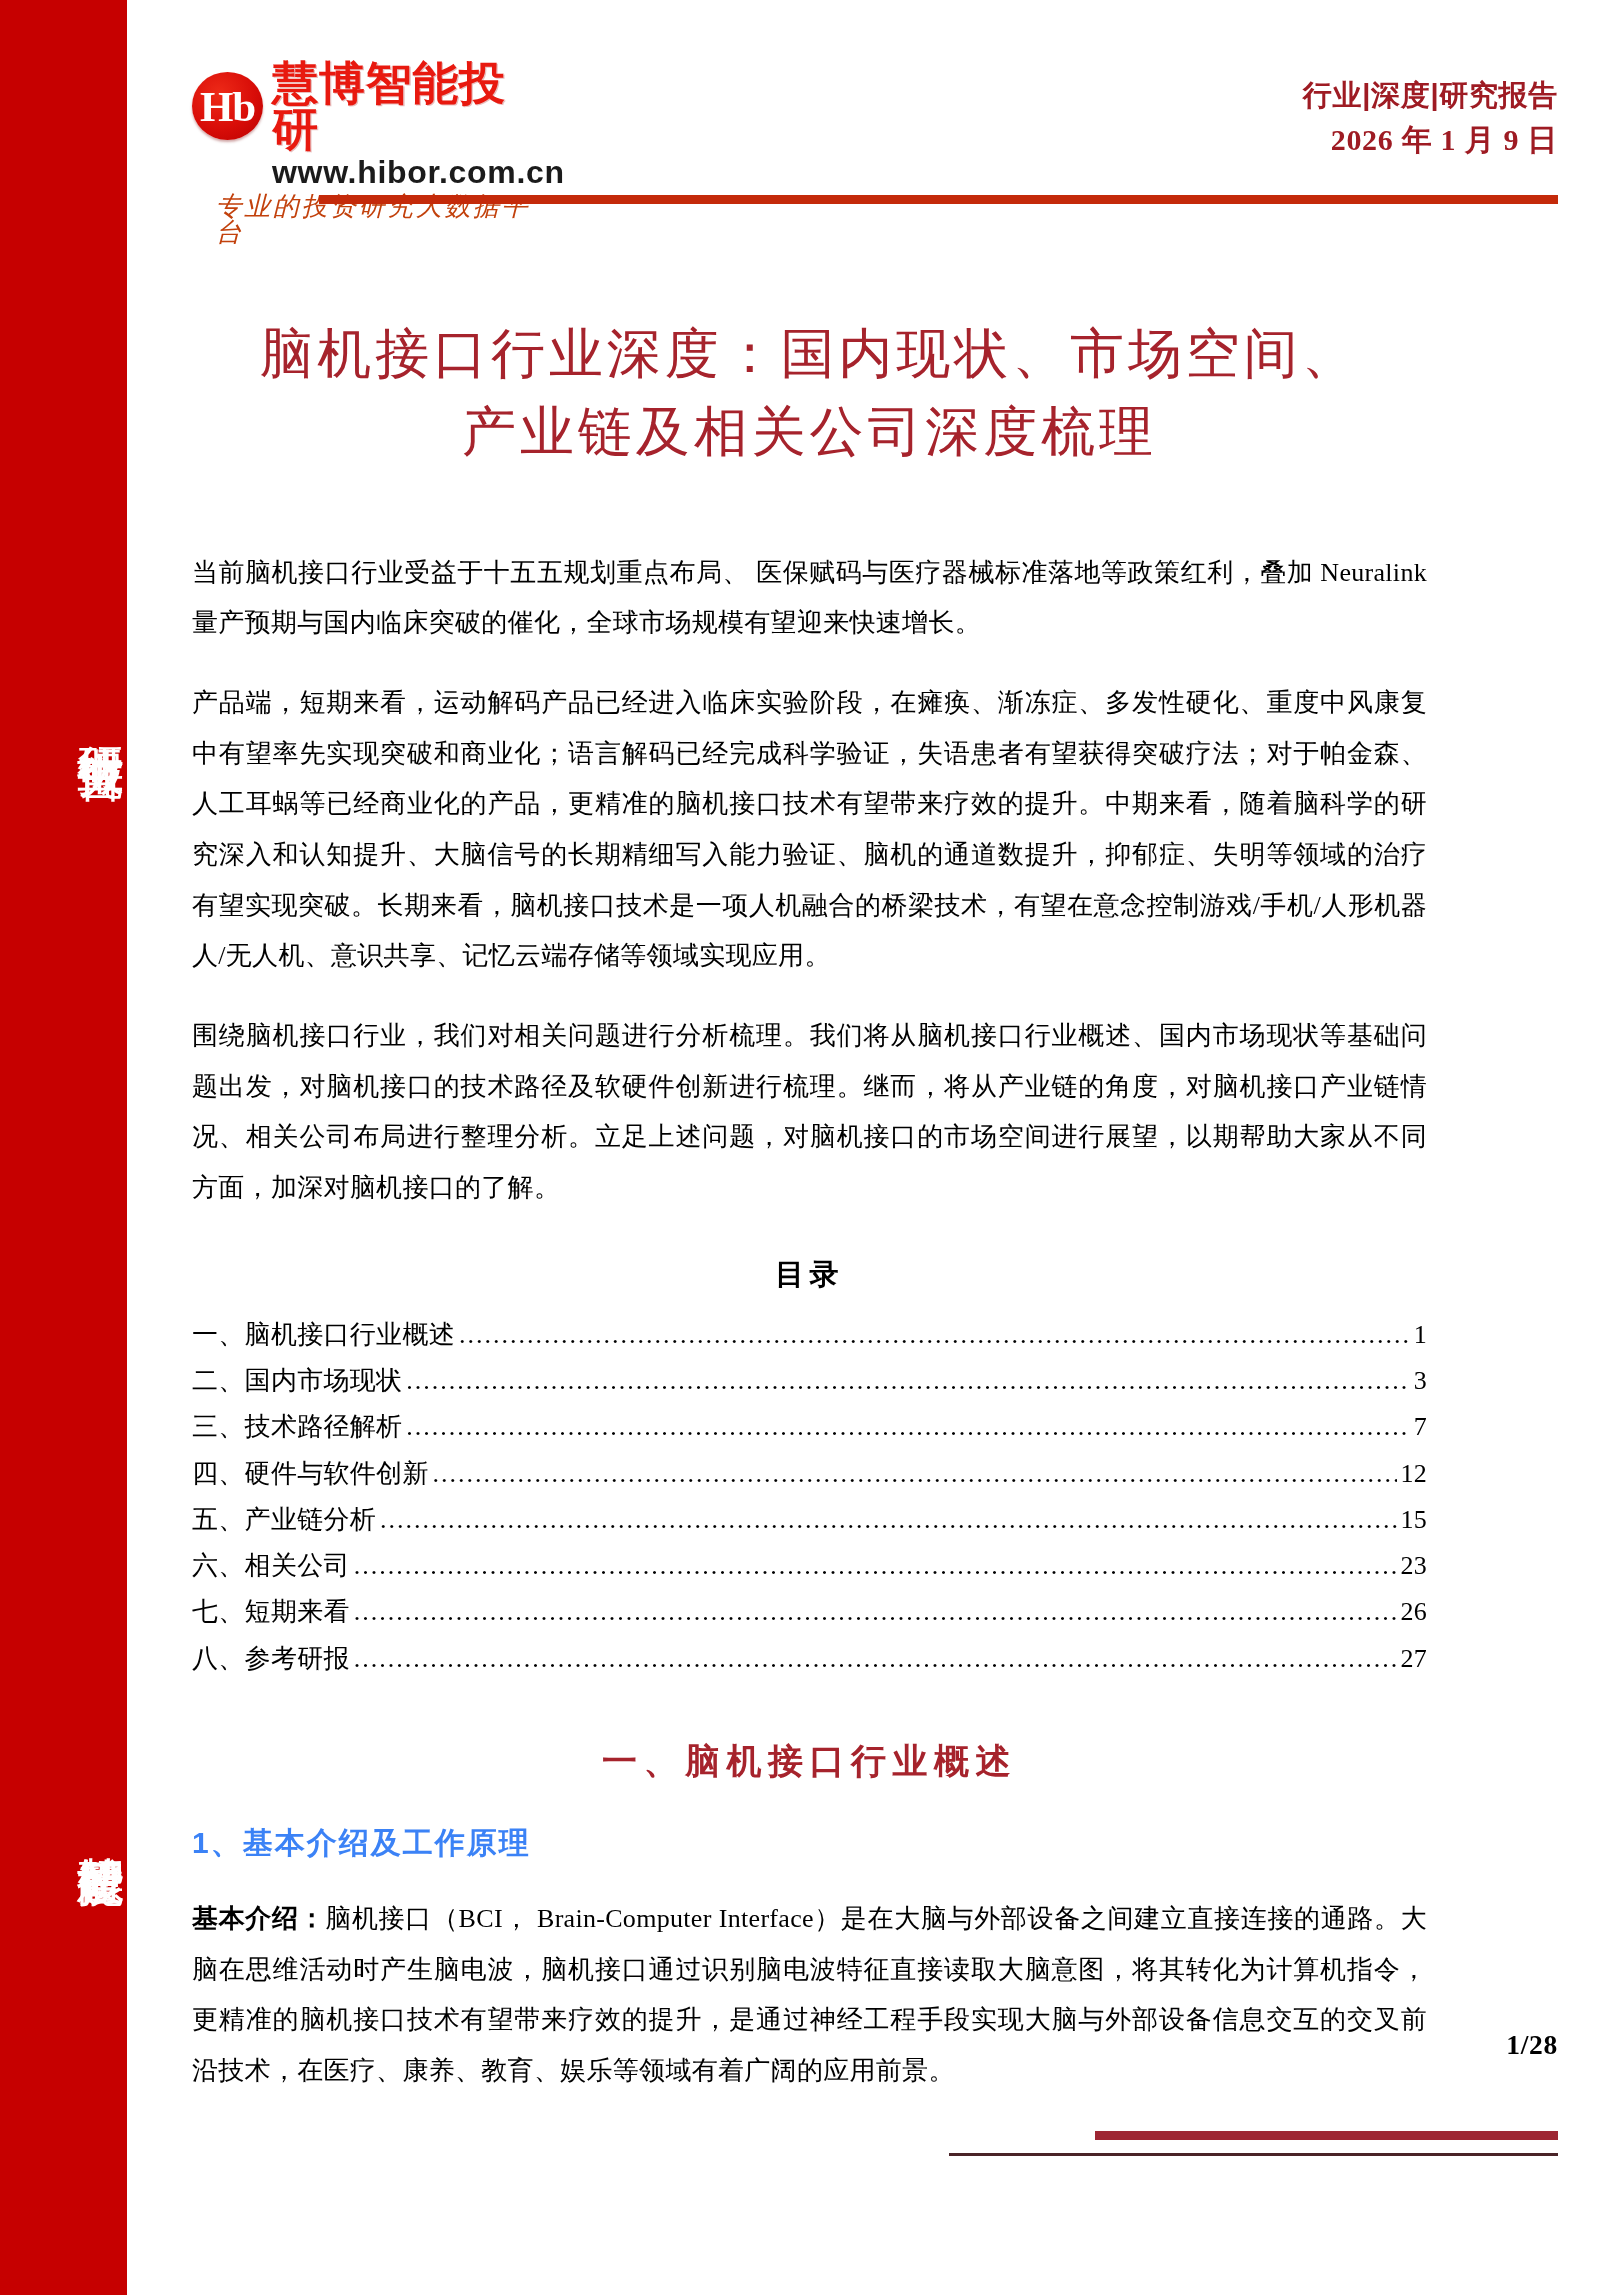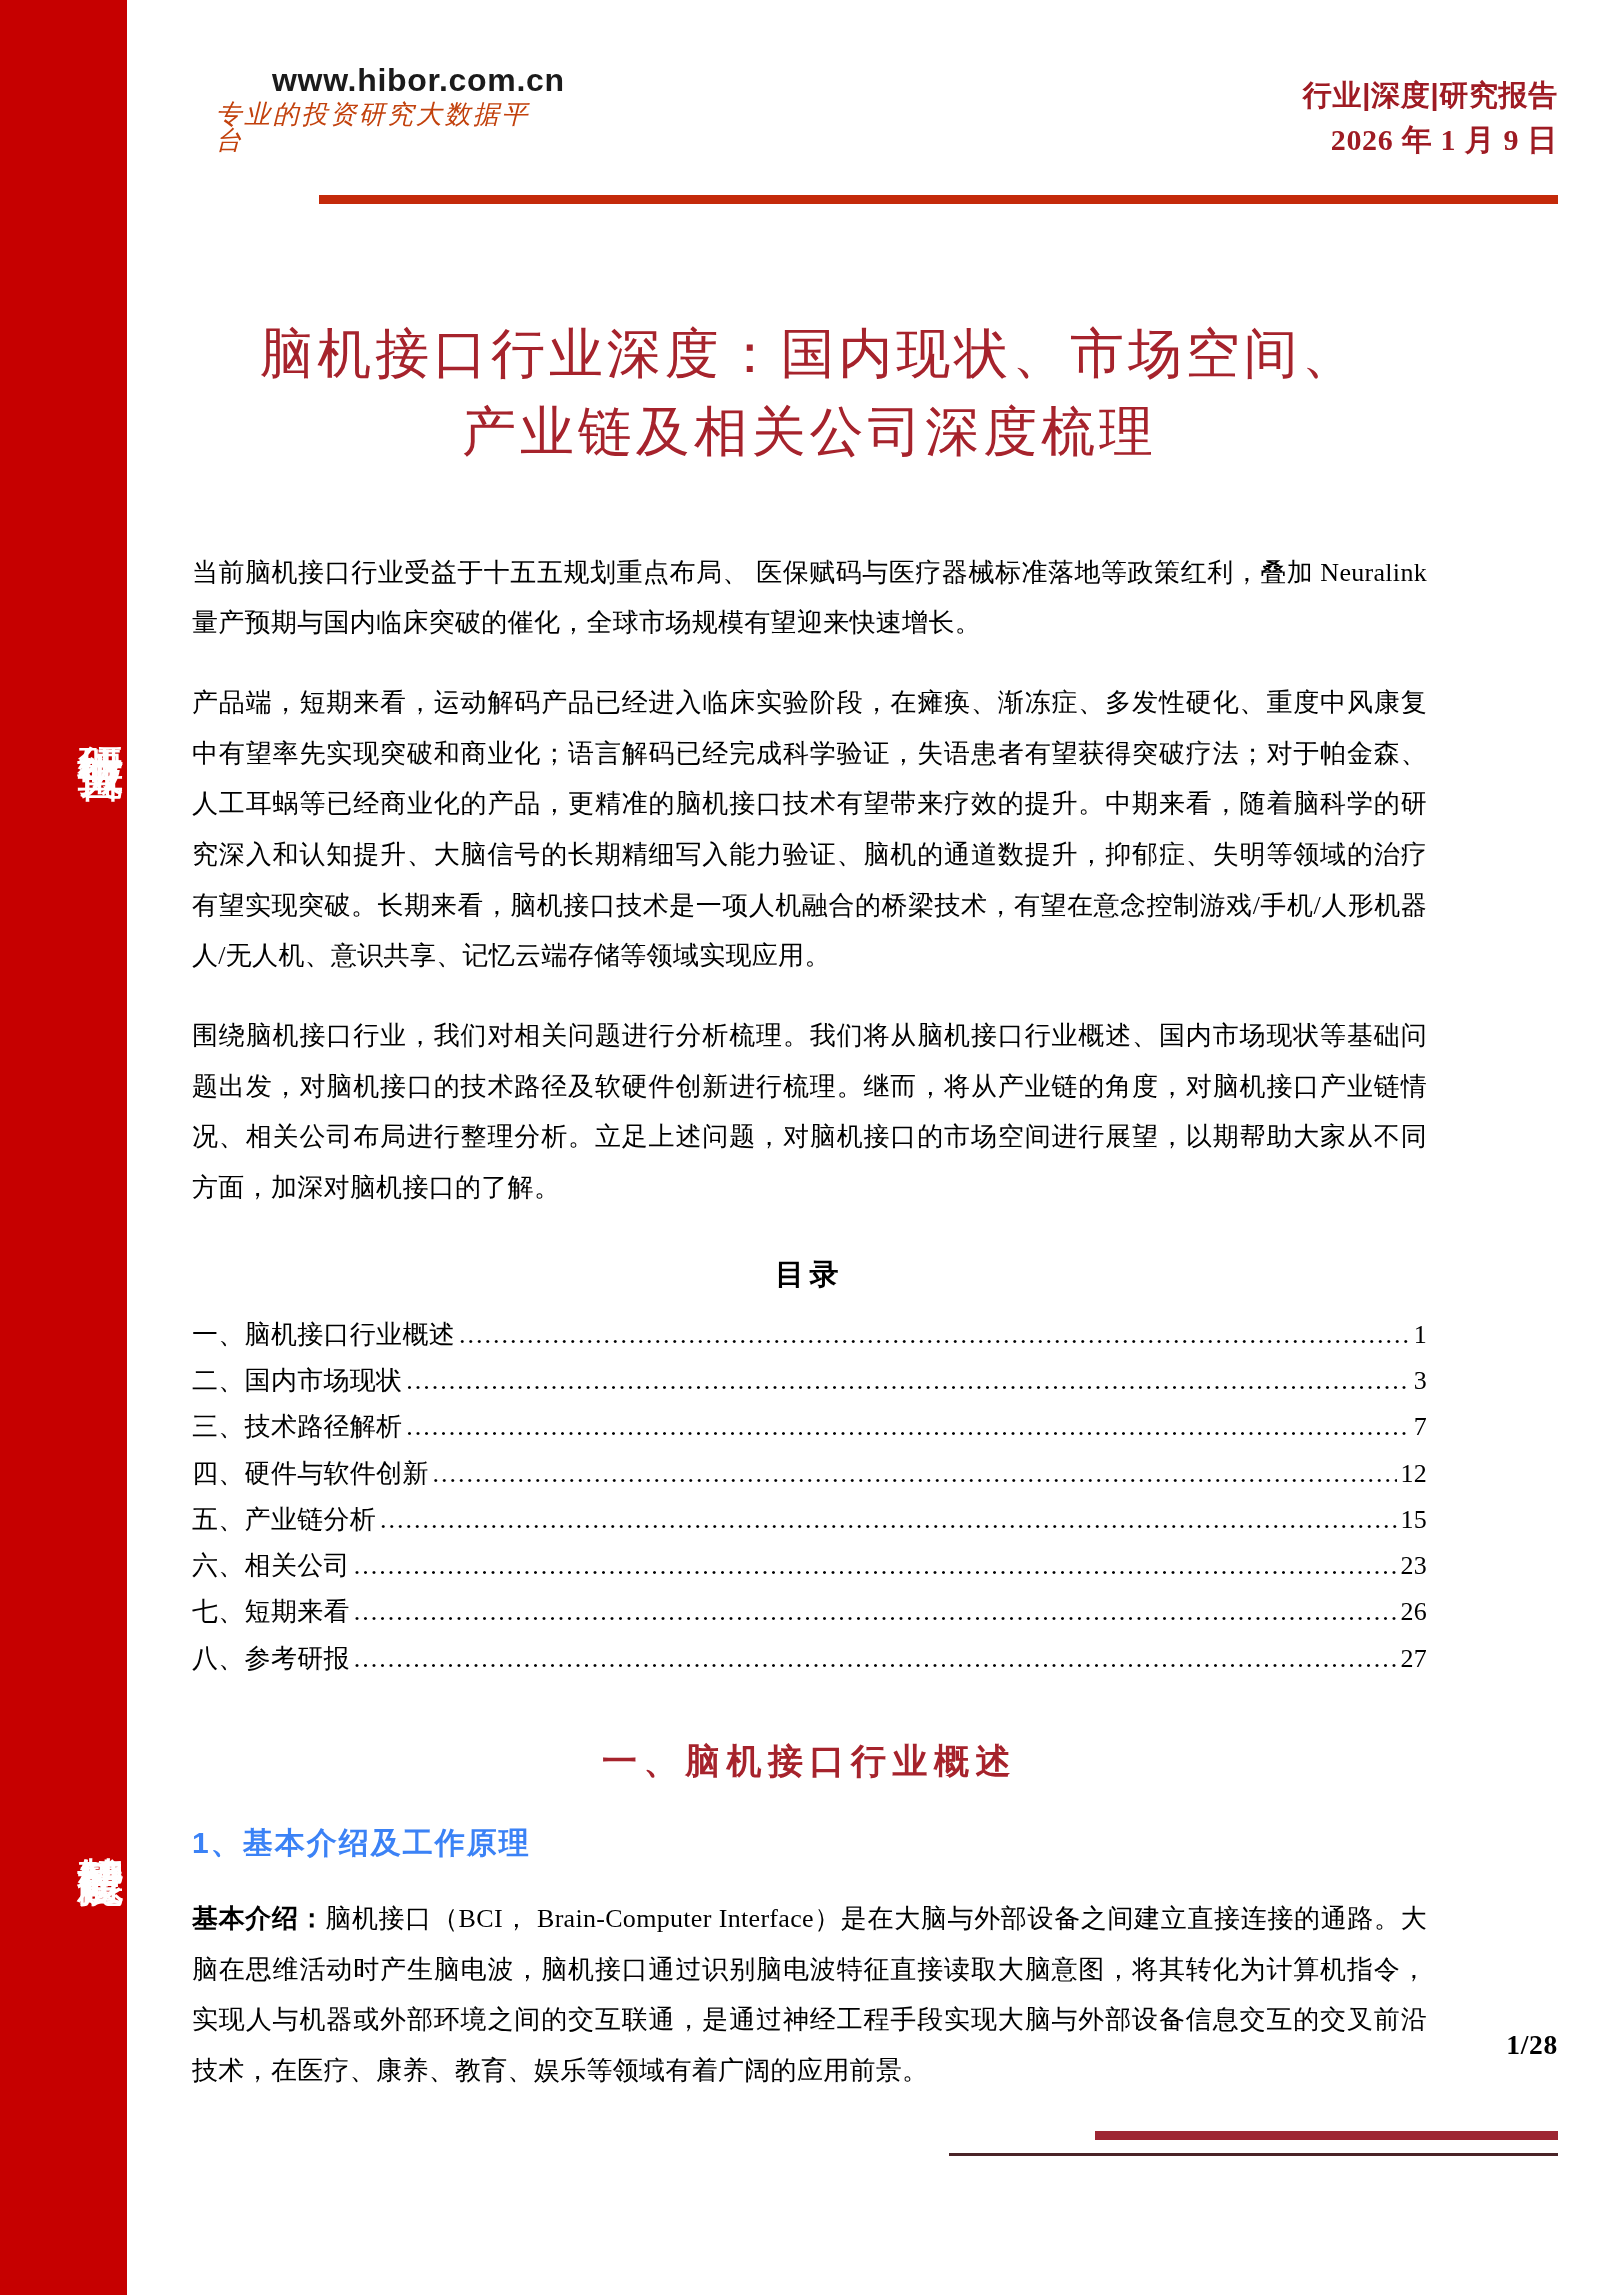--- a/index.html
+++ b/index.html
@@ -268,20 +268,26 @@
 <div class="page">
 
   <div class="sidebar">
     <div class="sidebar-label top">行业研究报告</div>
     <div class="sidebar-label bottom">慧博智能投研</div>
   </div>
 
   <div class="header">
 
     <div class="logo-block">
+      <div class="logo-row">
+        <div class="logo-mark">
+          <div class="hb">Hb</div>
+        </div>
+        <div class="logo-cn">慧博智能投研</div>
+      </div>
       <div class="logo-url">www.hibor.com.cn</div>
       <div class="logo-tag">专业的投资研究大数据平台</div>
     </div>
 
     <div class="header-right">
       <div class="header-kicker">行业|深度|研究报告</div>
       <div class="header-date">2026 年 1 月 9 日</div>
     </div>
 
     <div class="header-rule"></div>
@@ -340,21 +346,21 @@
         <span class="label">八、参考研报</span>
         <span class="dots">........................................................................................................................................</span>
         <span class="pno">27</span>
       </div>
     </div>
 
     <div class="section-head">一、脑机接口行业概述</div>
     <div class="sub-head">1、基本介绍及工作原理</div>
 
     <p class="para">
-      <span class="bold">基本介绍：</span><span>脑机接口（BCI， Brain-Computer Interface）是在大脑与外部设备之间建立直接连接的通路。大脑在思维活动时产生脑电波，脑机接口通过识别脑电波特征直接读取大脑意图，将其转化为计算机指令，实现人与机器或外部环境之间的交互联通，是通过神经工程手段实现大脑与外部设备信息交互的交叉前沿技术，在医疗、康养、教育、娱乐等领域有着广阔的应用前景。</span>
+      <span class="bold">基本介绍：</span><span>脑机接口（BCI， Brain-Computer Interface）是在大脑与外部设备之间建立直接连接的通路。大脑在思维活动时产生脑电波，脑机接口通过识别脑电波特征直接读取大脑意图，将其转化为计算机指令，更精准的脑机接口技术有望带来疗效的提升，是通过神经工程手段实现大脑与外部设备信息交互的交叉前沿技术，在医疗、康养、教育、娱乐等领域有着广阔的应用前景。</span>
     </p>
 
   </div>
 
   <div class="page-number">1/28</div>
   <div class="footer-rule-red"></div>
   <div class="footer-rule-dark"></div>
 
 </div>
 

